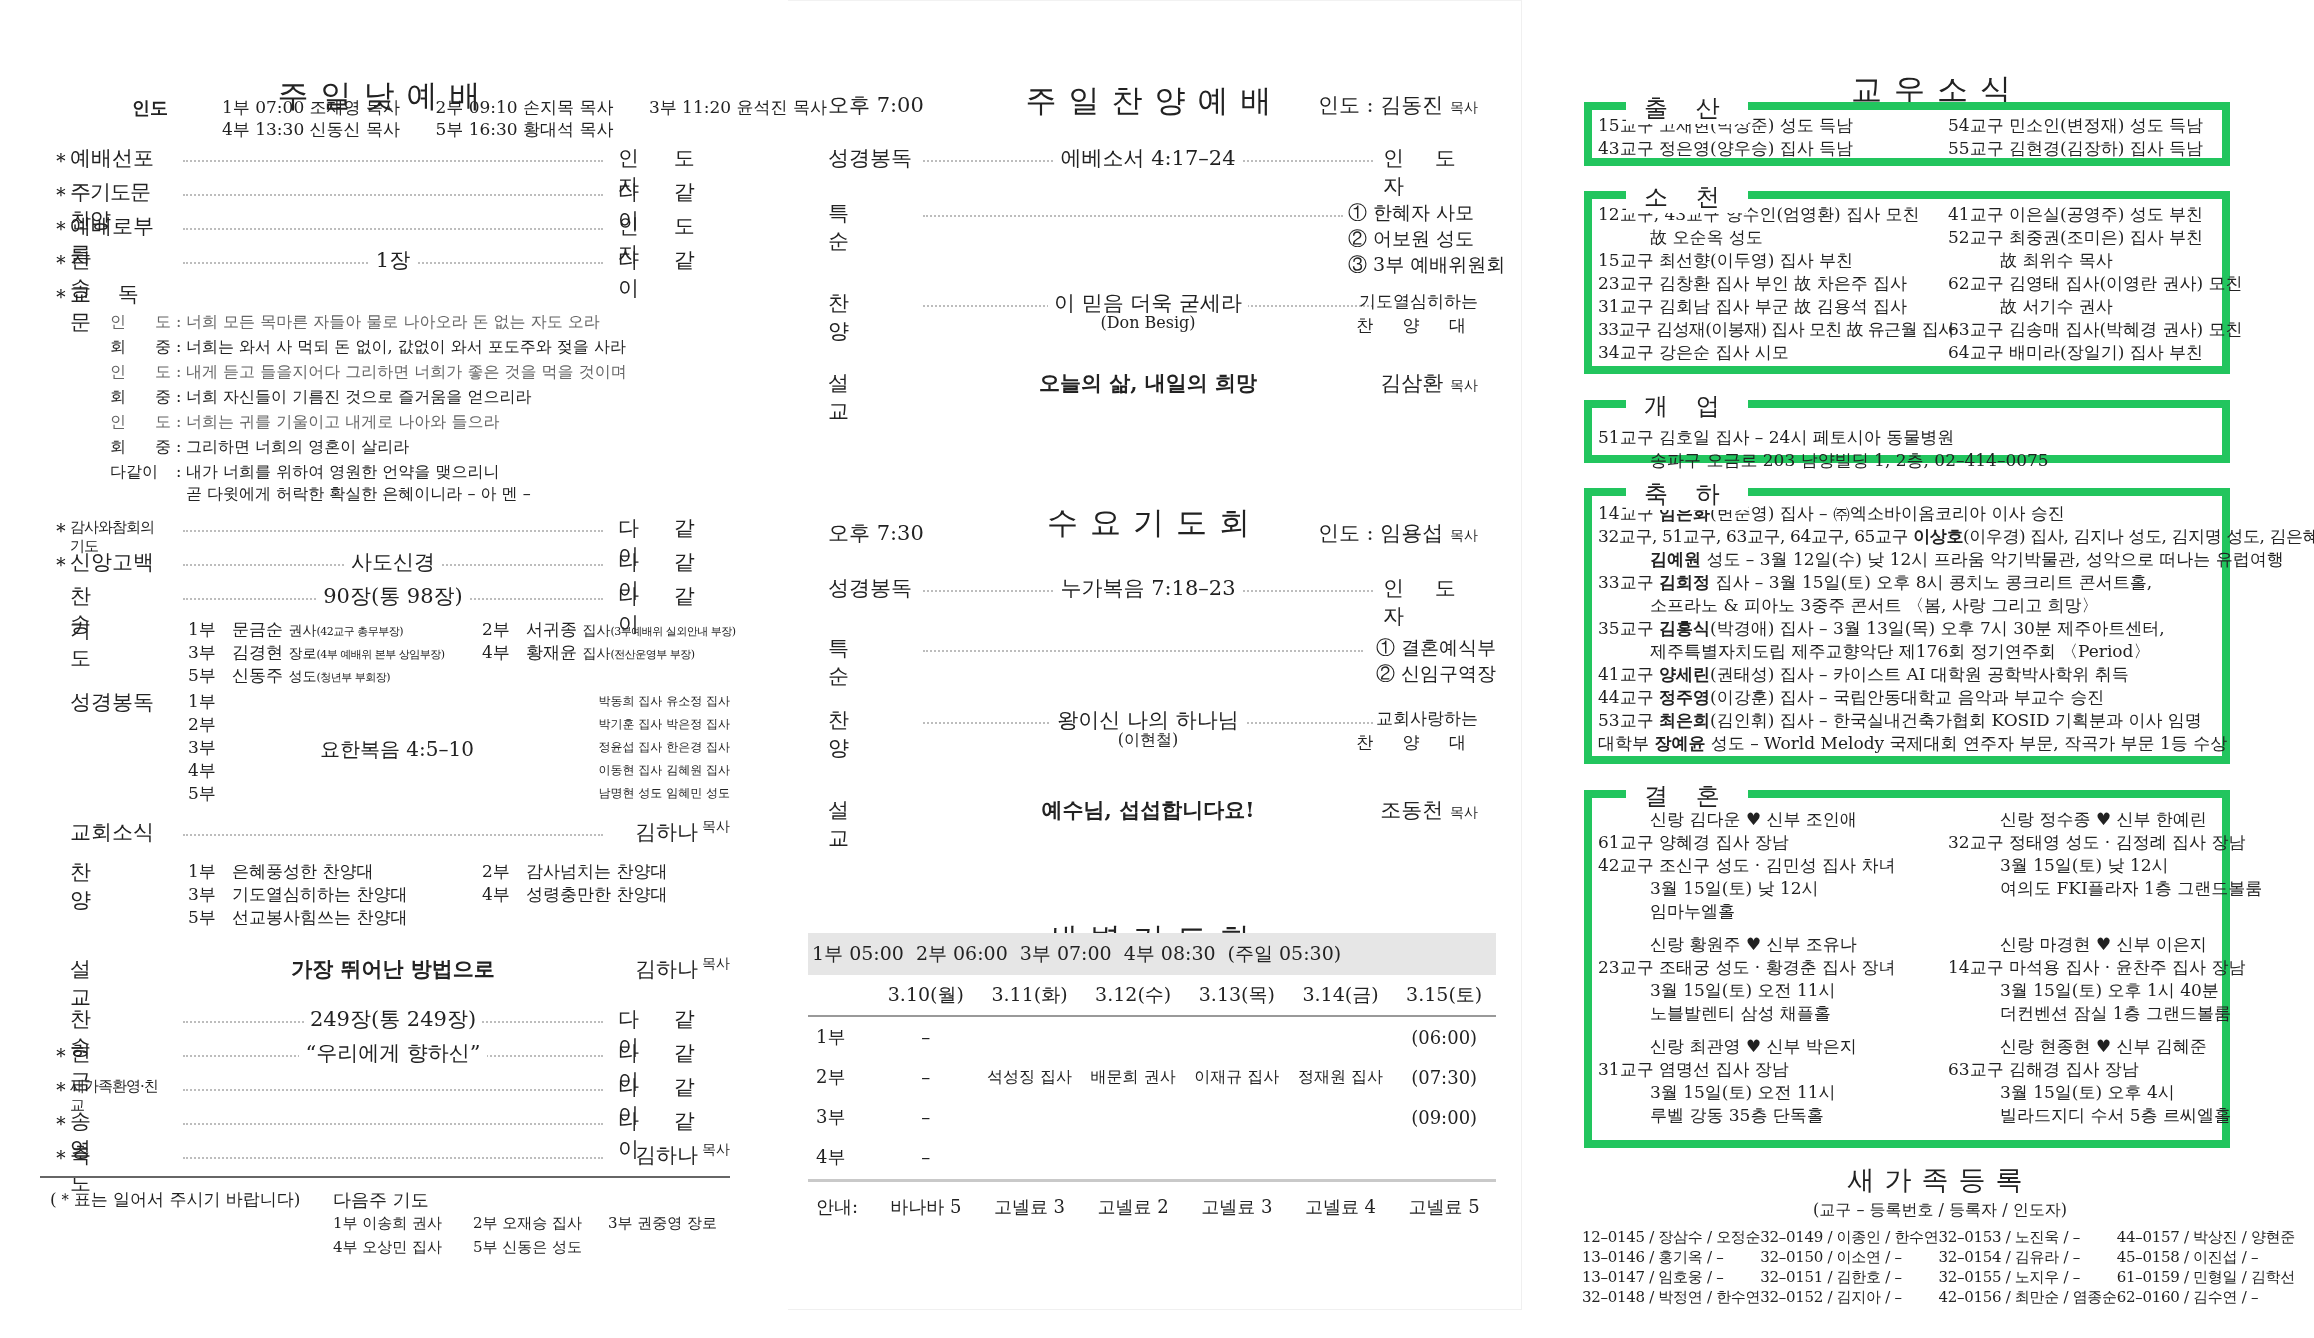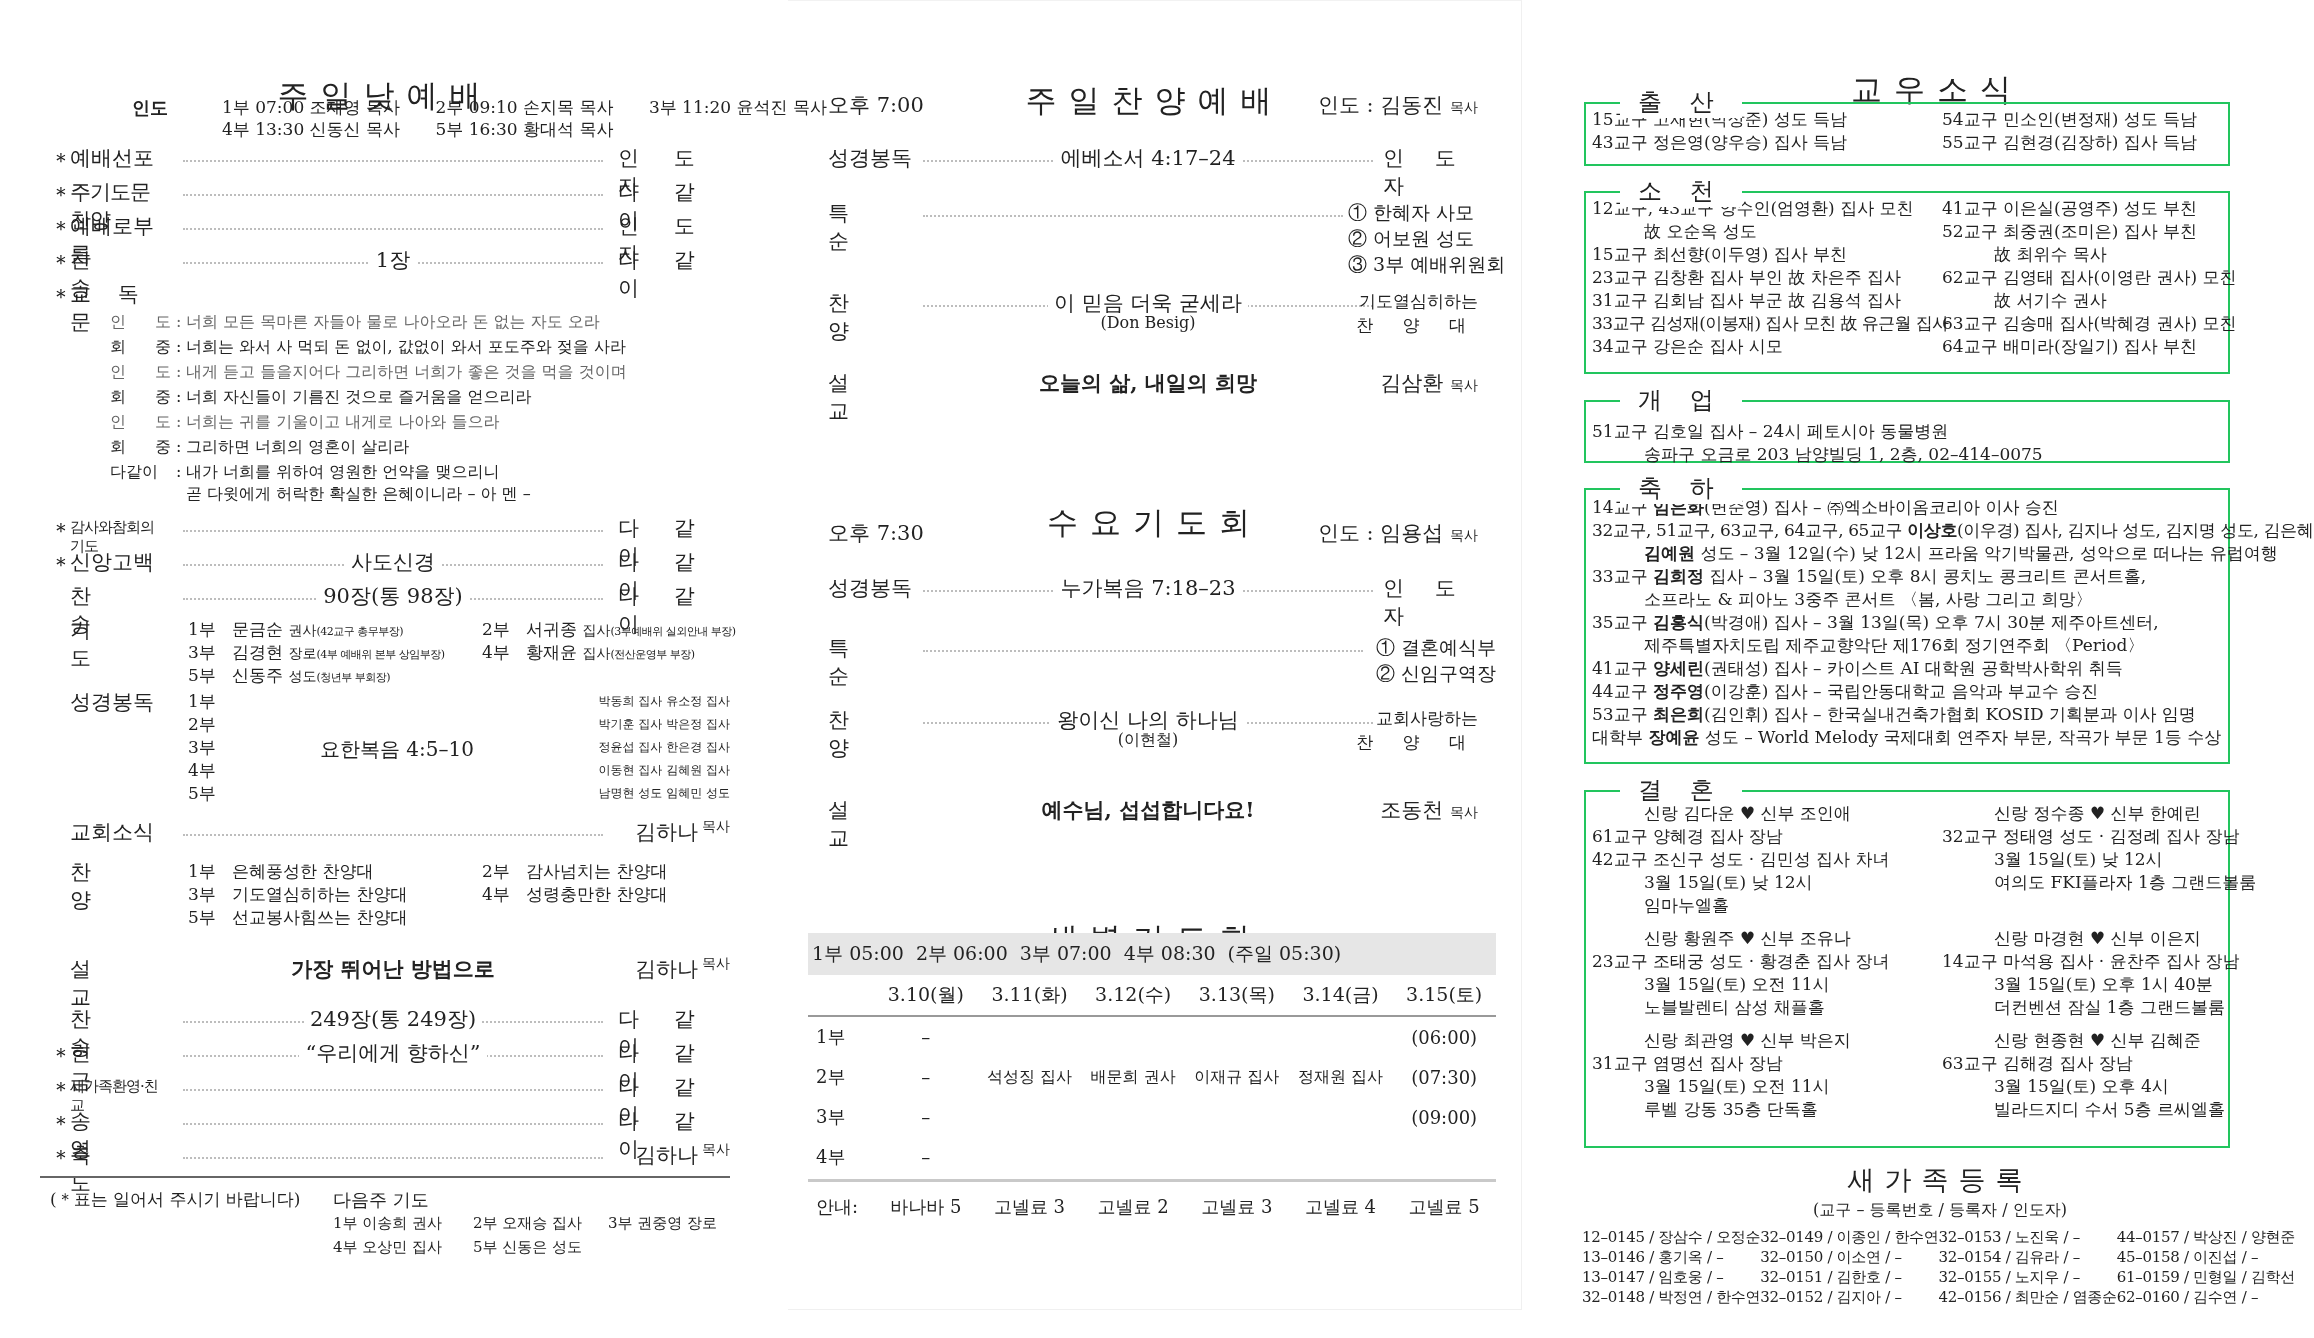--- a/index.html
+++ b/index.html
@@ -52,21 +52,21 @@
 
   .dawn-table { position:absolute; left:20px; width:688px; top:928px; font-size:18px; }
   .dawn-head { height:42px; background:#e6e6e6; display:flex; align-items:center; padding-left:4px; gap:12px; font-size:19px; }
   .dawn-dates, .dawn-r, .dawn-guide { display:grid; grid-template-columns:66px repeat(6, 1fr); align-items:center; text-align:center; }
   .dawn-dates { height:40px; border-bottom:2px solid #999; font-size:19px; }
   .dawn-r { height:40px; }
   .dawn-r > div:first-child, .dawn-guide > div:first-child { text-align:left; padding-left:8px; }
   .dawn-guide { height:50px; border-top:3px solid #c9c9c9; margin-top:2px; }
 
   
-  .box { position:absolute; left:24px; width:646px; border:2px solid #22c55e; box-sizing:border-box; font-size:17px; }
+  .box { position:absolute; left:24px; width:646px; border:8px solid #22c55e; box-sizing:border-box; font-size:17px; }
   .box .box-title { position:absolute; top:-18px; left:34px; background:#fff; padding:0 18px; font-size:24px; letter-spacing:10px; }
   .box .grid2 { display:grid; grid-template-columns:350px 348px; padding:8px 6px 6px 6px; row-gap:2px; }
   .box .line { white-space:nowrap; line-height:23px; }
   .box .indent { padding-left:52px; }
   .box .single { padding:10px 6px 6px 6px; }
   .b { font-weight:bold; }
 
   .reg { position:absolute; left:20px; width:720px; top:1162px; text-align:center; }
   .reg .t { font-size:27px; letter-spacing:10px; }
   .reg .sub { font-size:16px; margin-top:2px; }

